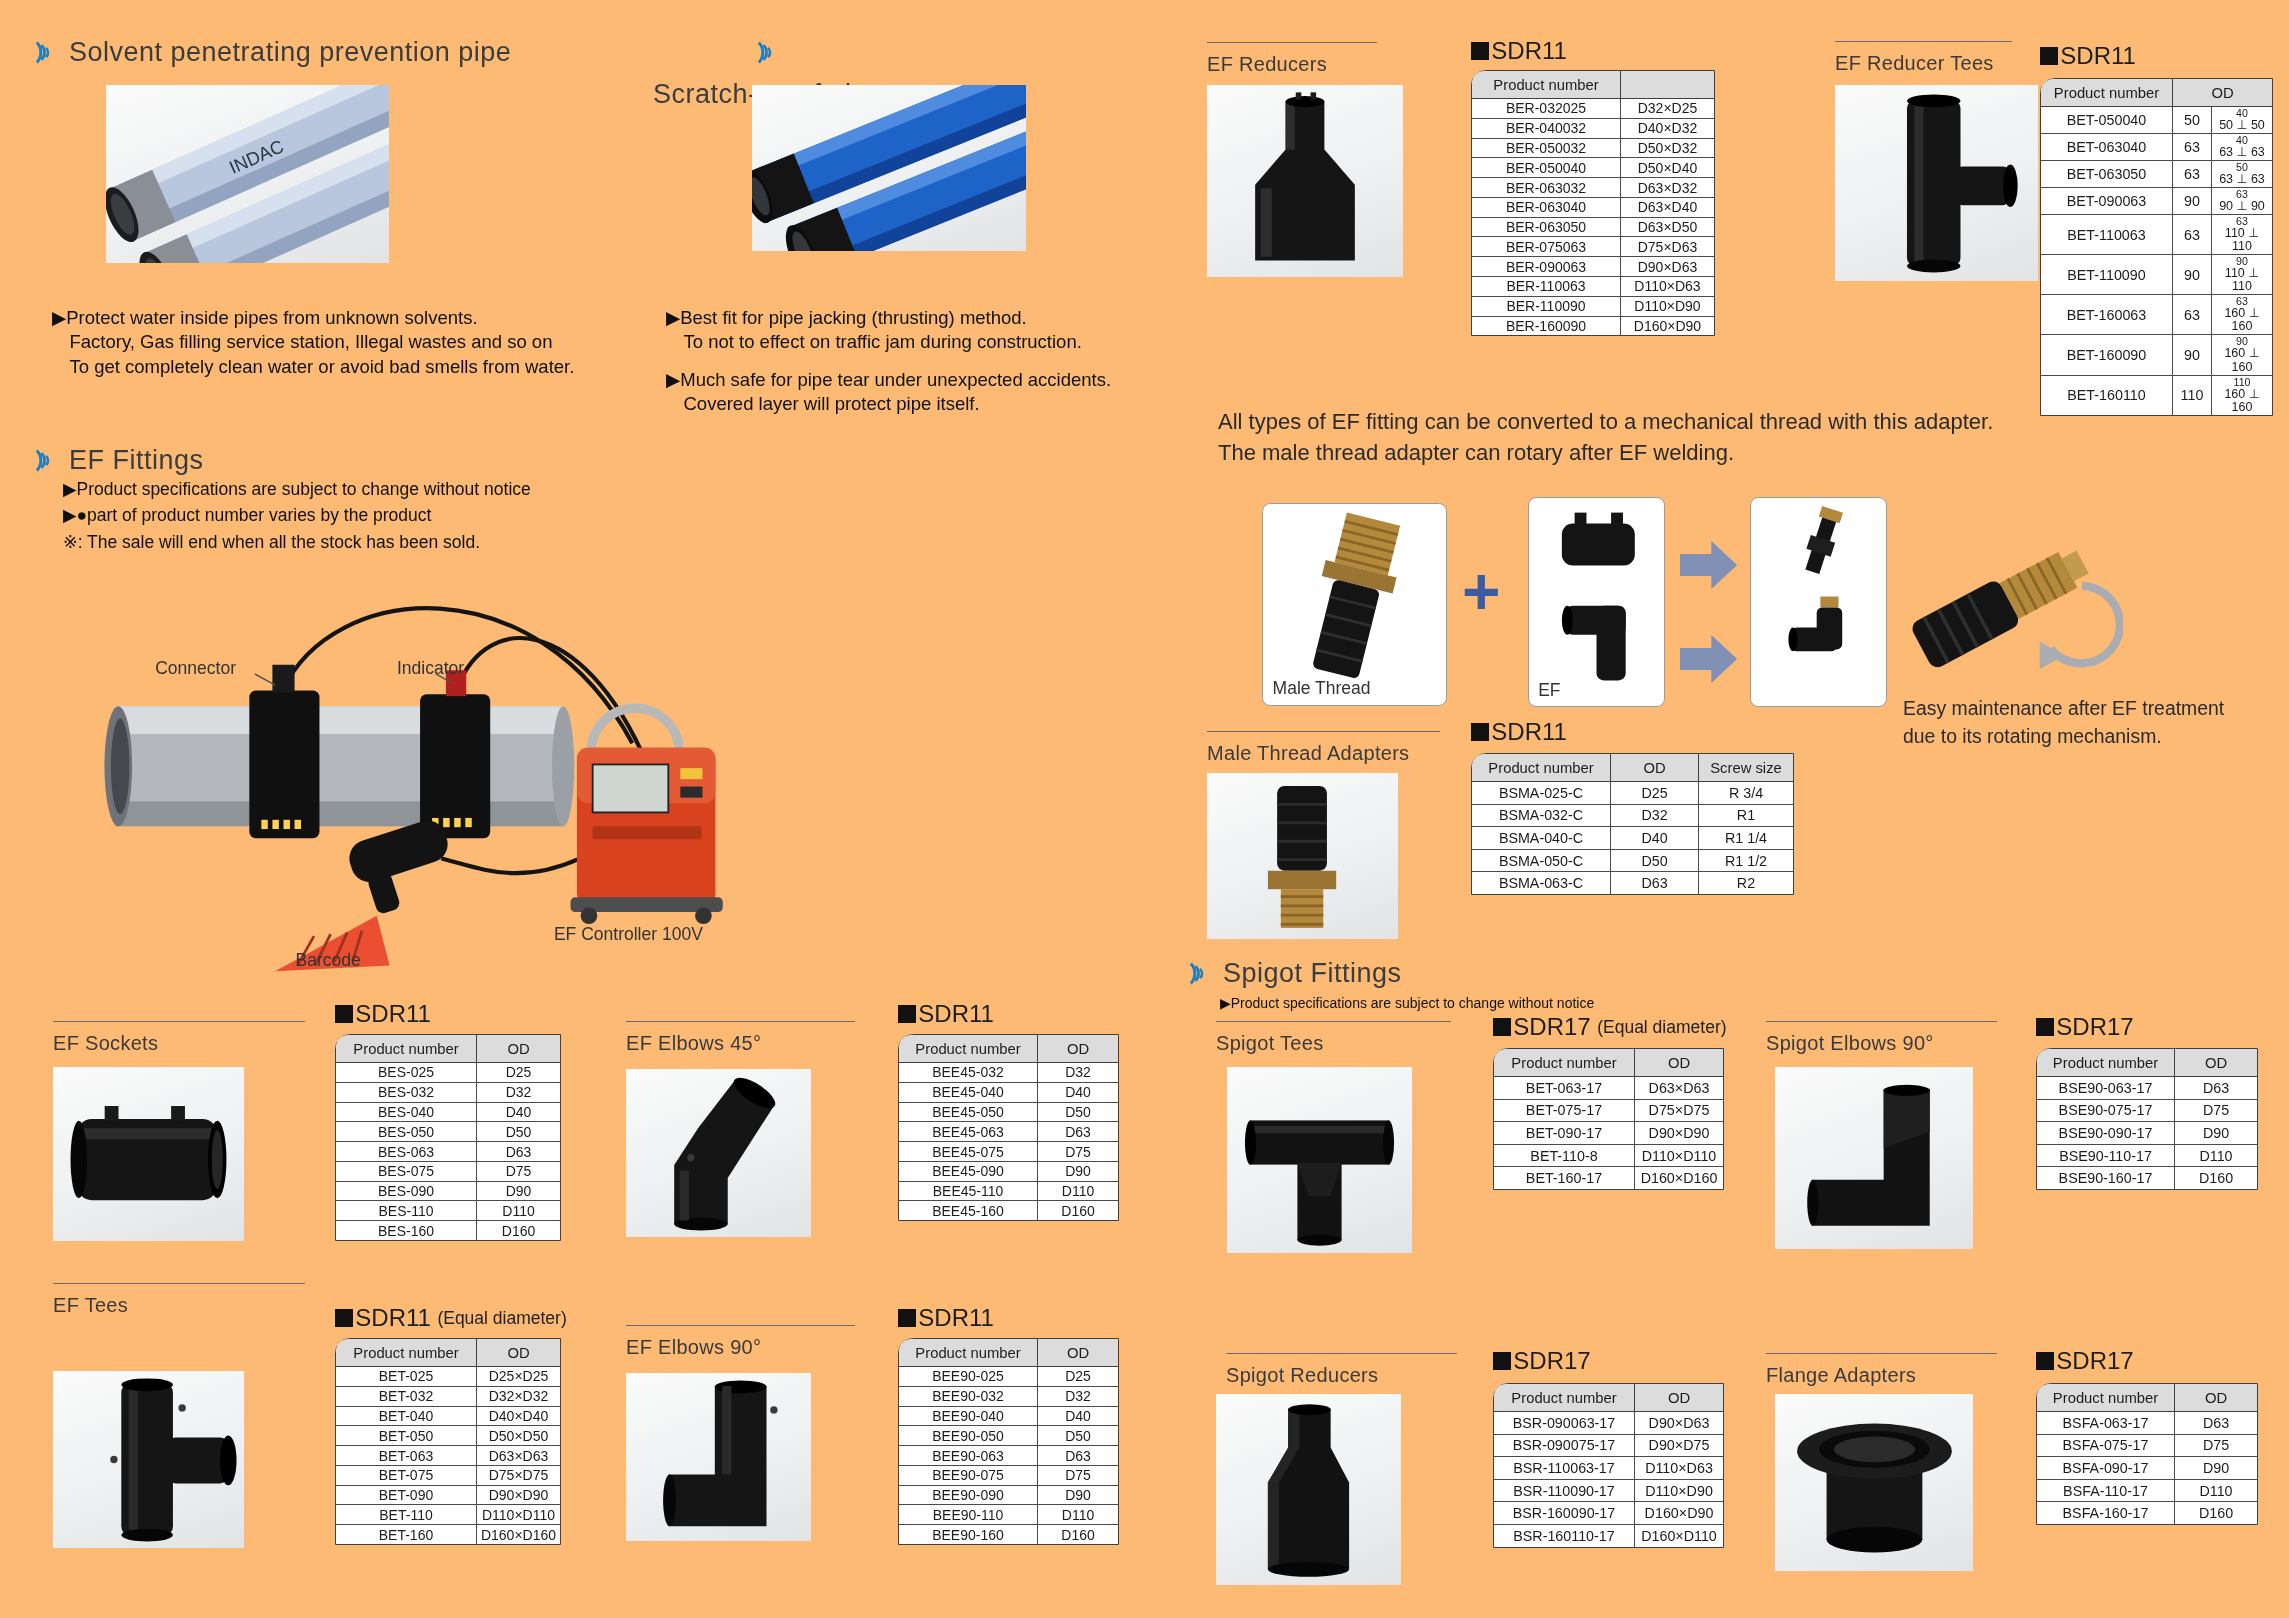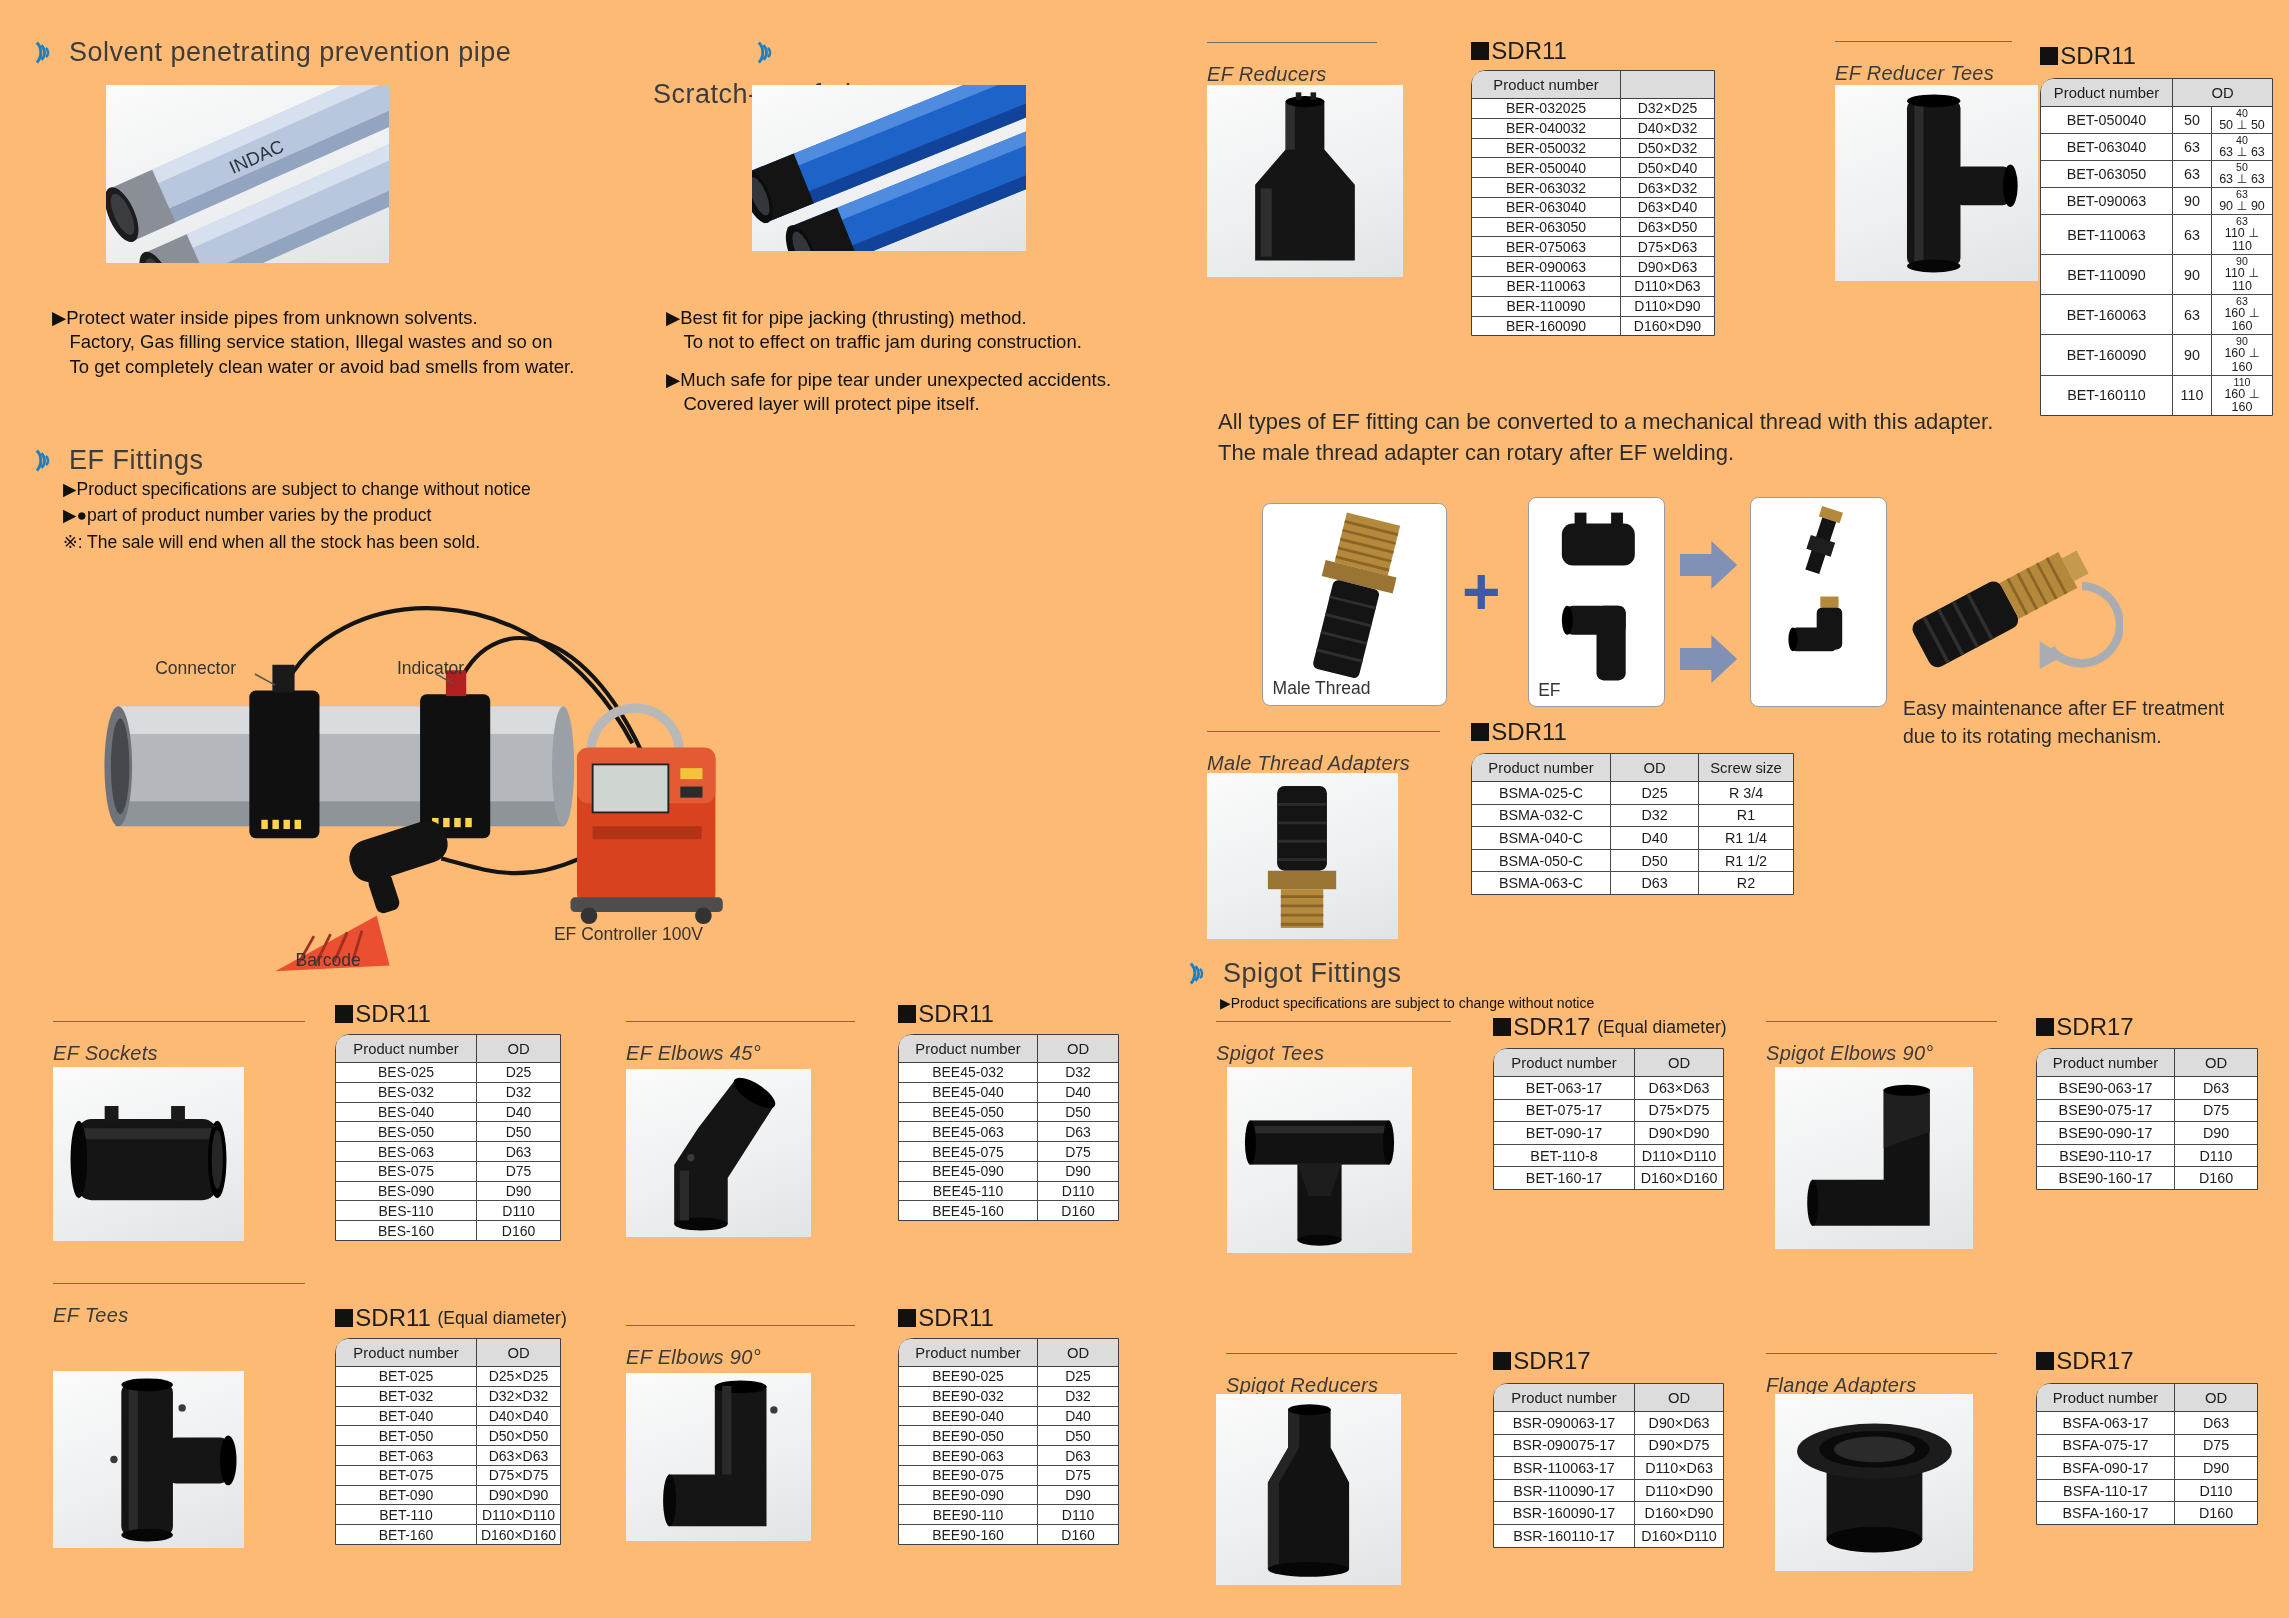--- a/index.html
+++ b/index.html
@@ -11,21 +11,21 @@
   
   .h1{display:flex;align-items:center;gap:11px;font-size:27px;color:#3c3c3c;letter-spacing:0.5px;}
   .hicon{width:25px;height:31px;flex:0 0 auto;}
 
   
   .bullets{font-size:18.5px;color:#101010;line-height:1.32;}
   .bullets .cont{padding-left:17.5px;}
   .bullets .grp{margin-top:13px;}
 
   
-  .seclabel{font-size:20px;color:#3a3a3a;border-top:1.4px solid #6b6b6b;padding-top:20px;letter-spacing:0.3px;font-style:italic;}
+  .seclabel{font-size:20px;color:#3a3a3a;border-top:1.4px solid #6b6b6b;padding-top:10px;letter-spacing:0.3px;}
 
   
   .sdr{display:flex;align-items:center;font-size:24px;color:#1d1d1d;}
   .sdr .sq{width:17.5px;height:17.5px;background:#111;display:inline-block;margin-right:2.8px;}
   .sdr .suffix{font-size:17.5px;margin-left:6.5px;color:#222;}
 
   
   table.ptable{border-collapse:separate;border-spacing:0;border:1.8px solid #3f3f3f;
     border-top-left-radius:14.8px;background:#fff;table-layout:fixed;color:#1c1c1c;}
   .ptable th{background:#dcdcdc;font-weight:400;font-size:14.8px;padding:5.5px 3.7px;

